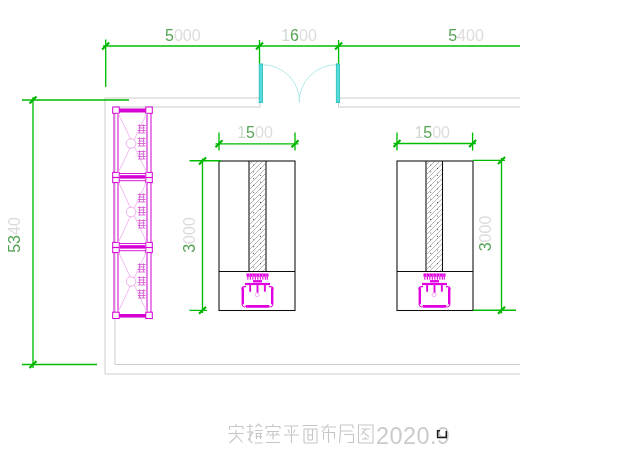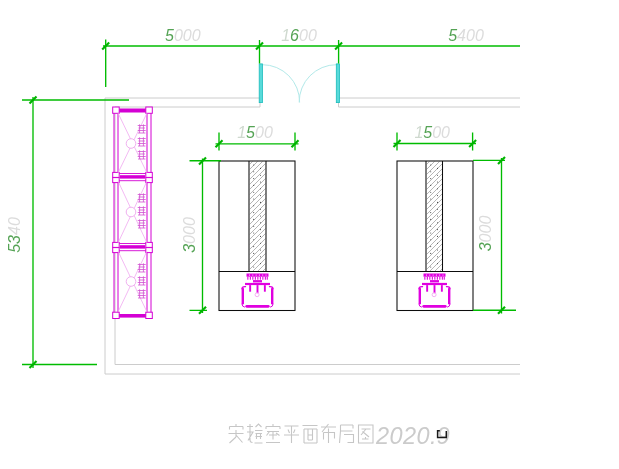--- a/index.html
+++ b/index.html
@@ -1,17 +1,17 @@
 <!DOCTYPE html>
 <html><head>
 <meta charset="utf-8">
 <style>
 html,body{margin:0;padding:0;background:#ffffff;}
 #page{position:relative;width:520px;height:469px;background:#ffffff;overflow:hidden;
-font-family:"Liberation Sans", sans-serif;font-style:italic;}
+font-family:"Liberation Sans", sans-serif;}
 </style>
 </head>
 <body>
 
 <div id="page">
 <svg width="619" height="469" viewBox="0 0 619 469">
 <defs>
 <clipPath id="clip249">
           <rect x="249.5" y="161.5" width="16" height="109.5"></rect>
         </clipPath>

